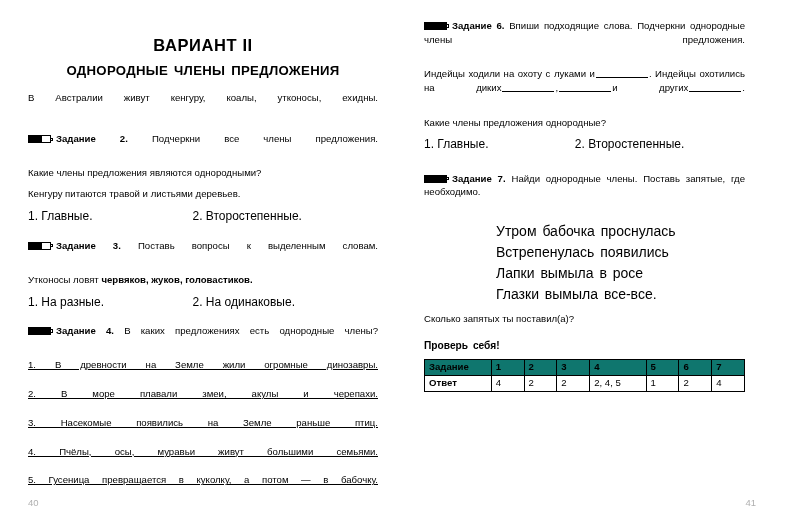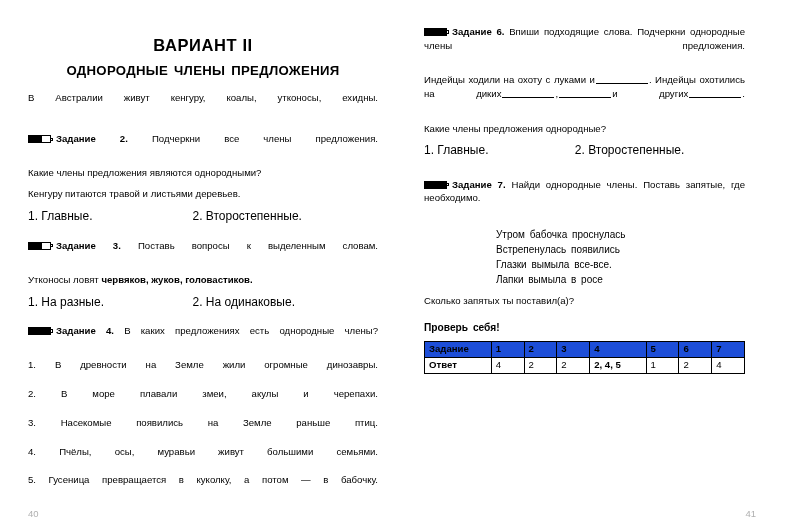--- a/index.html
+++ b/index.html
@@ -137,40 +137,41 @@
 
   
   .numlist {
     font-size: 9.6px;
     line-height: 1.5;
     margin-top: 7px;
   }
   .numlist .item {
     text-align: justify;
     text-justify: inter-word;
+    text-decoration: underline;
   }
   .numlist .item::after {
     content: "";
     display: inline-block;
     width: 100%;
   }
 
   
   .blank {
     display: inline-block;
     width: 52px;
     border-bottom: 1.3px solid #000;
     height: 9px;
     vertical-align: -1px;
     margin: 0 1px;
   }
 
   
   .poem {
-    font-size: 10px;
+    font-size: 14px;
     line-height: 1.5;
     margin-top: 8px;
     padding-left: 72px;
     word-spacing: 2px;
   }
 
   
   .selfcheck {
     font-size: 10.2px;
     font-weight: bold;
@@ -186,30 +187,30 @@
   }
   table.answers td {
     border: 1.1px solid #000;
     height: 13px;
     padding: 1px 4px;
     line-height: 1.2;
     white-space: nowrap;
   }
   table.answers tr.head td {
     font-weight: bold;
-    background: #1d4ed8;
+    background: #0f766e;
   }
   table.answers td.c-label { width: 60px; }
   table.answers td.c-n { width: 26px; }
-  table.answers td.c-wide { width: 50px; font-weight: bold; }
+  table.answers td.c-wide { width: 50px; }
 
   
   .pagenum {
     position: absolute;
-    bottom: 1px;
+    bottom: 12px;
     font-size: 9.5px;
     color: #b0b0b0;
   }
   .pagenum.left  { left: 28px; }
   .pagenum.right { right: 44px; }
 </style>
 </head>
 <body>
 
 <div class="page">
@@ -260,43 +261,43 @@
         <div class="item">4.  Пчёлы, осы, муравьи живут большими семьями.</div>
         <div class="item">5.  Гусеница превращается в куколку, а потом — в бабочку.</div>
       </div>
     </div>
 
     <div class="pagenum left">40</div>
   </div>
 
   <div class="col col-right">
 
-    <div class="task" style="margin-top:11px;">
+    <div class="task" style="margin-top:5px;">
       <div class="task-head">
         <span class="battery"><span class="fill" style="width: 100%;"></span></span><span class="task-label">Задание 6.</span>
         <span class="task-prompt">Впиши подходящие слова. Подчеркни однородные члены предложения.</span>
       </div>
       <div class="line"><span>Индейцы ходили на охоту с луками и</span><span class="blank"></span><span>. Индейцы охотились на диких</span><span class="blank"></span><span>,</span><span class="blank"></span><span>и других</span><span class="blank"></span><span>.</span></div>
       <div class="line nojust">Какие члены предложения однородные?</div>
       <div class="options">
         <div class="opt1">1.  Главные.</div>
         <div class="opt2">2.  Второстепенные.</div>
       </div>
     </div>
 
     <div class="task" style="margin-top:18px;">
       <div class="task-head">
         <span class="battery"><span class="fill" style="width: 100%;"></span></span><span class="task-label">Задание 7.</span>
         <span class="task-prompt">Найди однородные члены. Поставь запятые, где необходимо.</span>
       </div>
       <div class="poem">
         <div>Утром бабочка проснулась</div>
         <div>Встрепенулась появились</div>
+        <div>Лапки вымыла в росе</div>
         <div>Глазки вымыла все-все.</div>
-        <div>Лапки вымыла в росе</div>
       </div>
       <div class="line nojust">Сколько запятых ты поставил(а)?</div>
     </div>
 
     <div class="selfcheck">Проверь себя!</div>
 
     <table class="answers">
       <tbody>
           <tr class="head">
         <td class="c-label">Задание</td>

